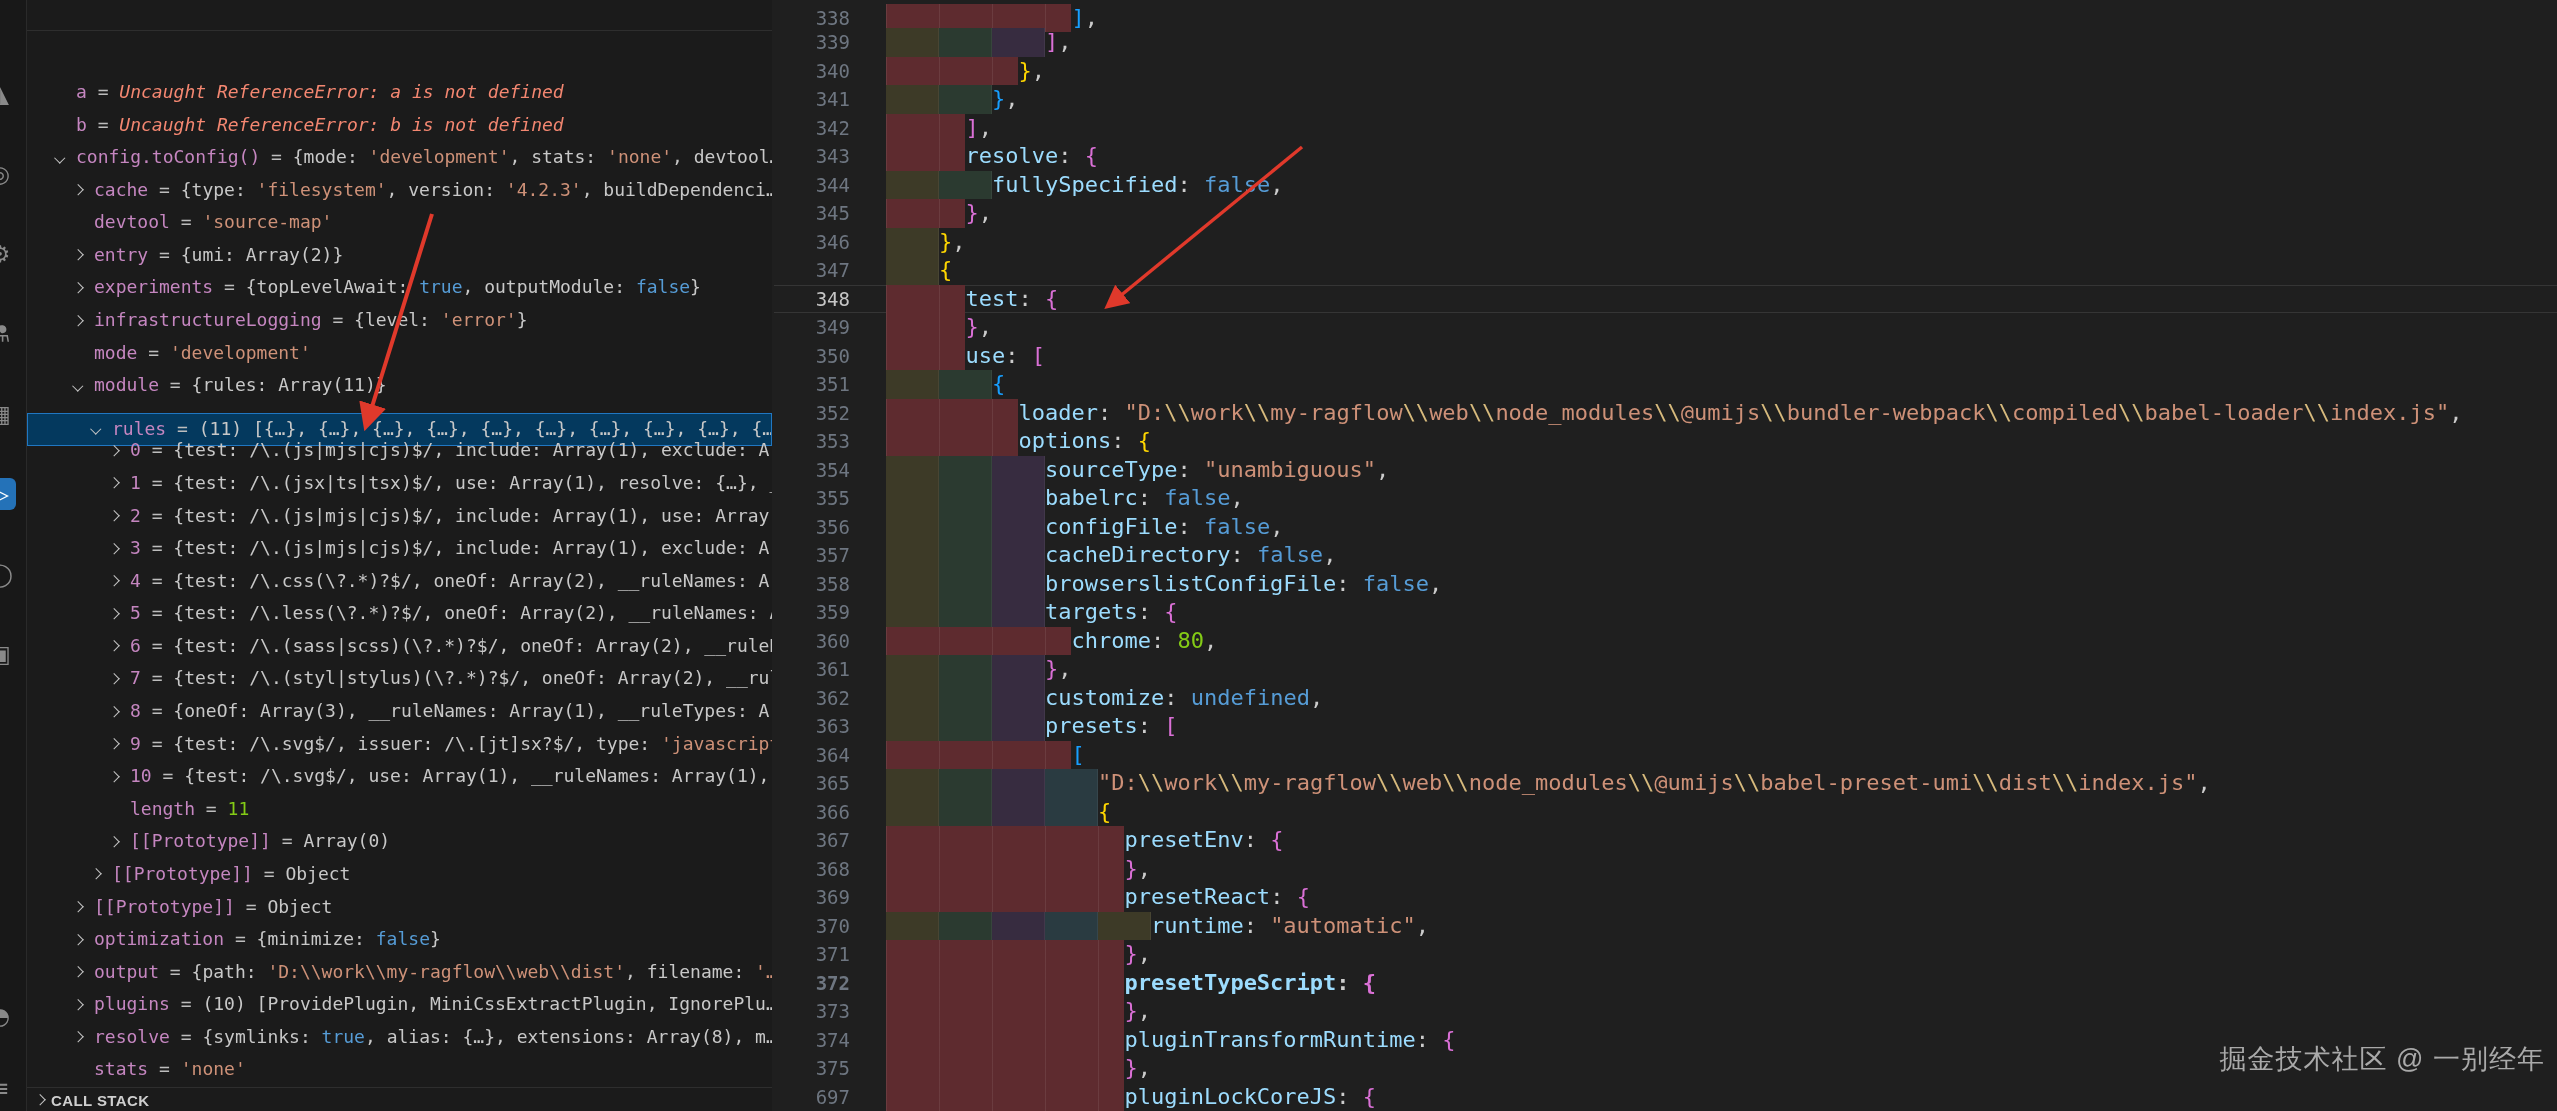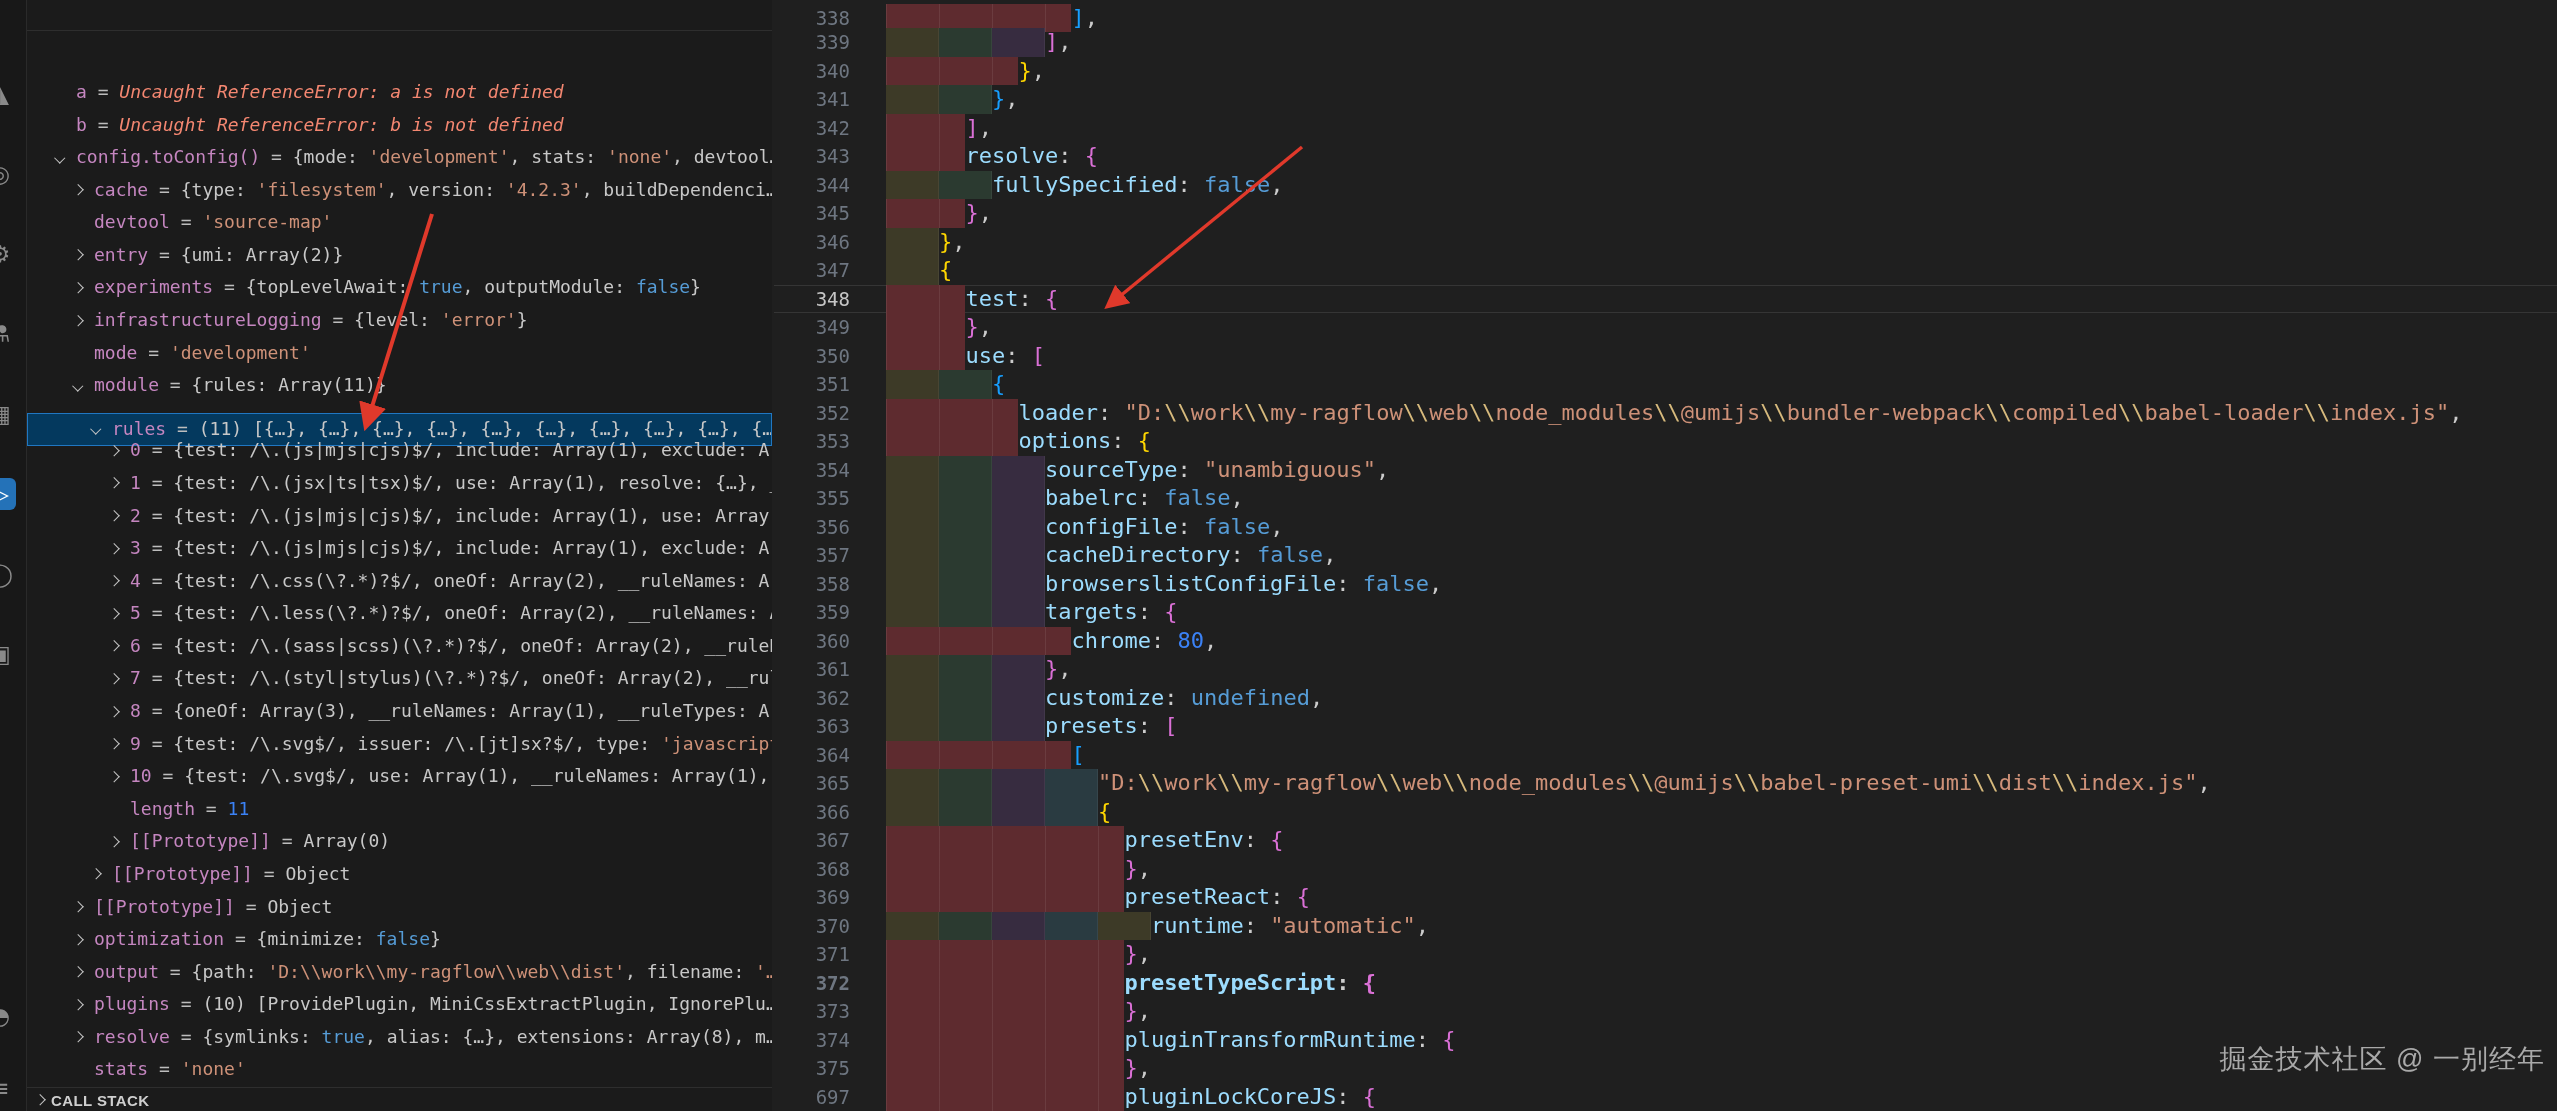--- a/index.html
+++ b/index.html
@@ -59,21 +59,21 @@
   .iblk{position:absolute;left:112px;top:0;height:100%;display:flex}
   .iblk .seg{height:100%;box-sizing:border-box;border-right:1px solid rgba(255,255,255,.06)}
   .iblk.err{background-color:#5e2b2f;
             background-image:repeating-linear-gradient(90deg,rgba(255,255,255,.08) 0,rgba(255,255,255,.08) 1px,transparent 1px,transparent 53px)}
   .lbody{position:absolute;left:112px;top:0;white-space:pre;color:#cccccc}
 
   .tk-prop{color:#9cdcfe}
   .tk-str{color:#ce9178}
   .tk-esc{color:#d7ba7d}
   .tk-kw{color:#569cd6}
-  .tk-num{color:#3b82f6}
+  .tk-num{color:#84cc16}
   .tk-pl{color:#cccccc}
   .tk-b0{color:#ffd700}
   .tk-b1{color:#da70d6}
   .tk-b2{color:#179fff}
 
   
   .arrows{position:absolute;left:0;top:0;width:2557px;height:1111px;pointer-events:none;z-index:9}
   .wmark{position:absolute;right:12px;bottom:34px;font-size:27px;color:#b5b5b5;letter-spacing:1px;
          opacity:.92;z-index:8}
 </style>

